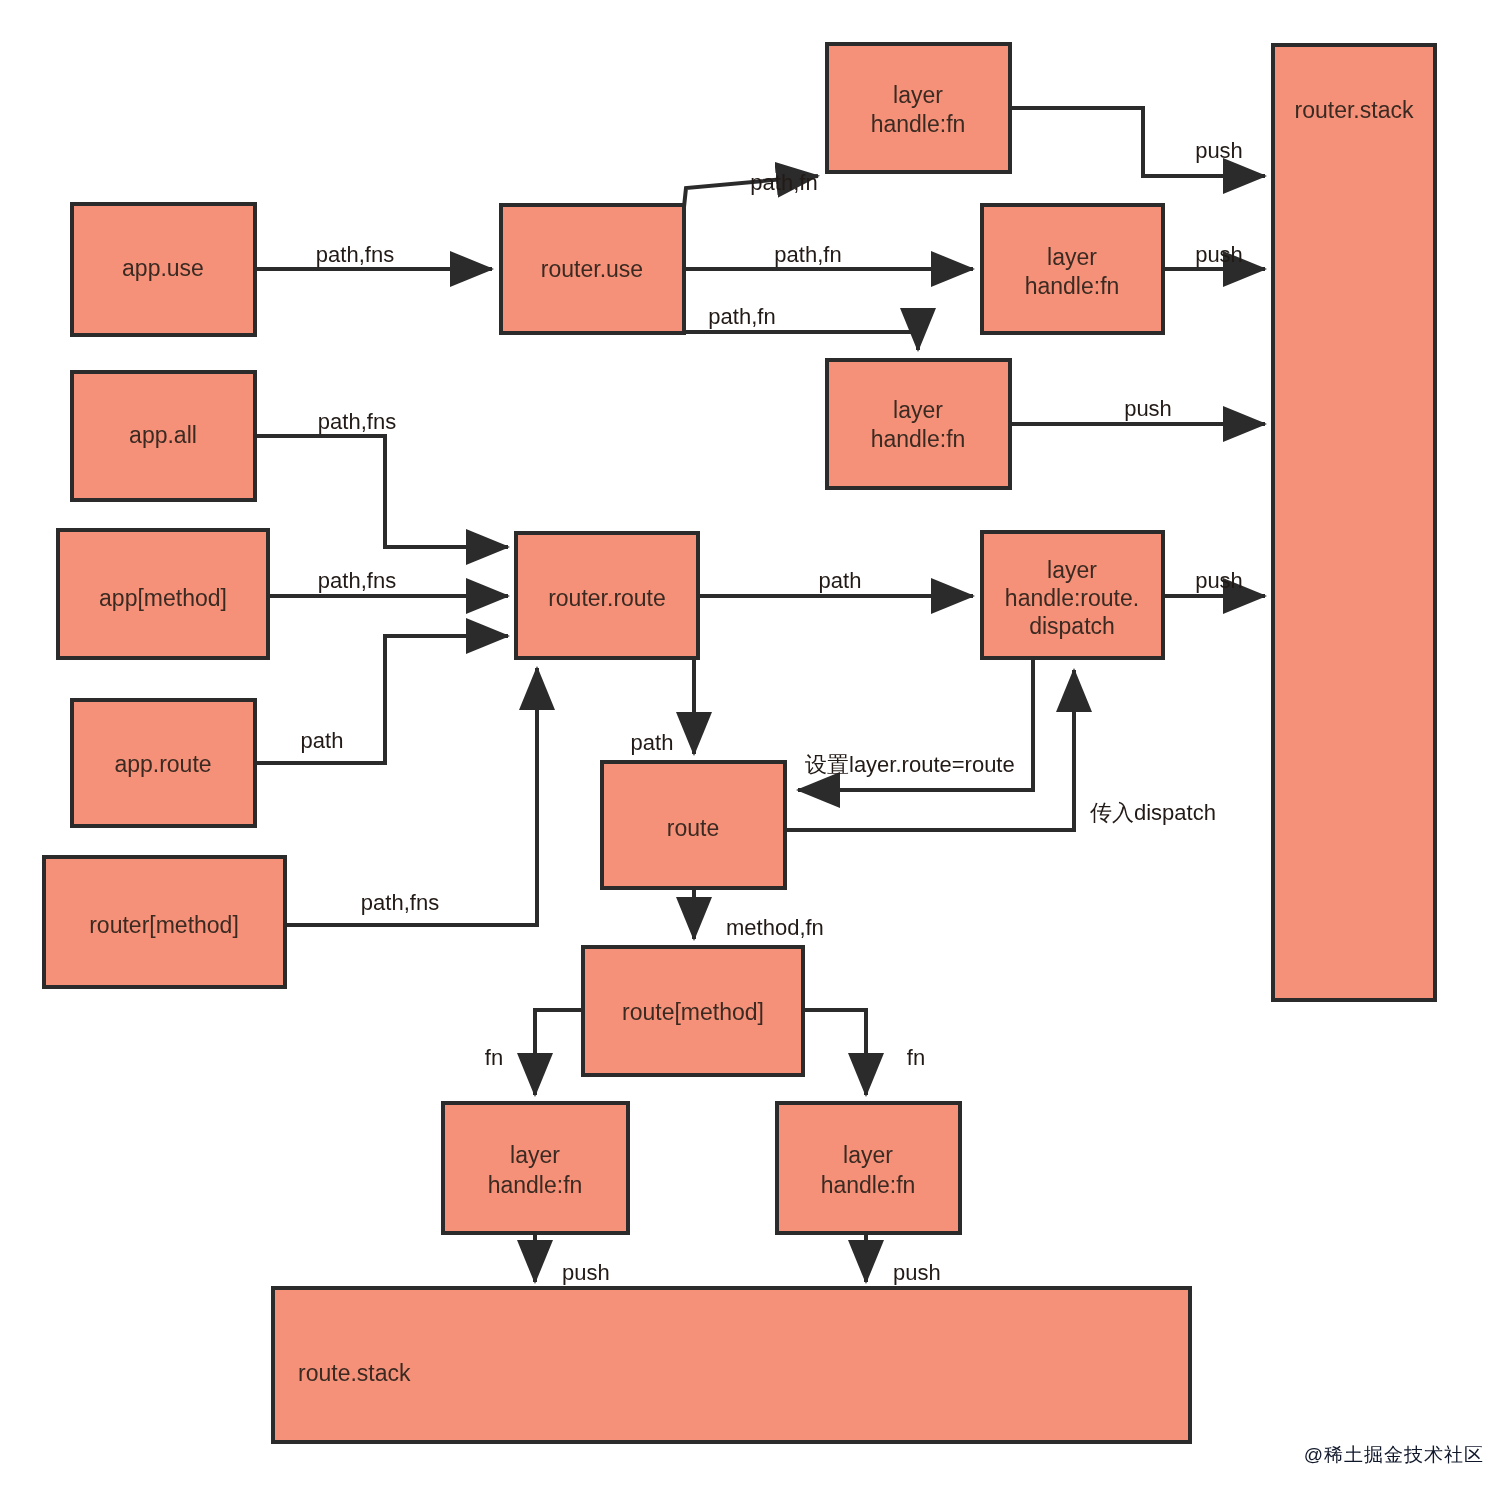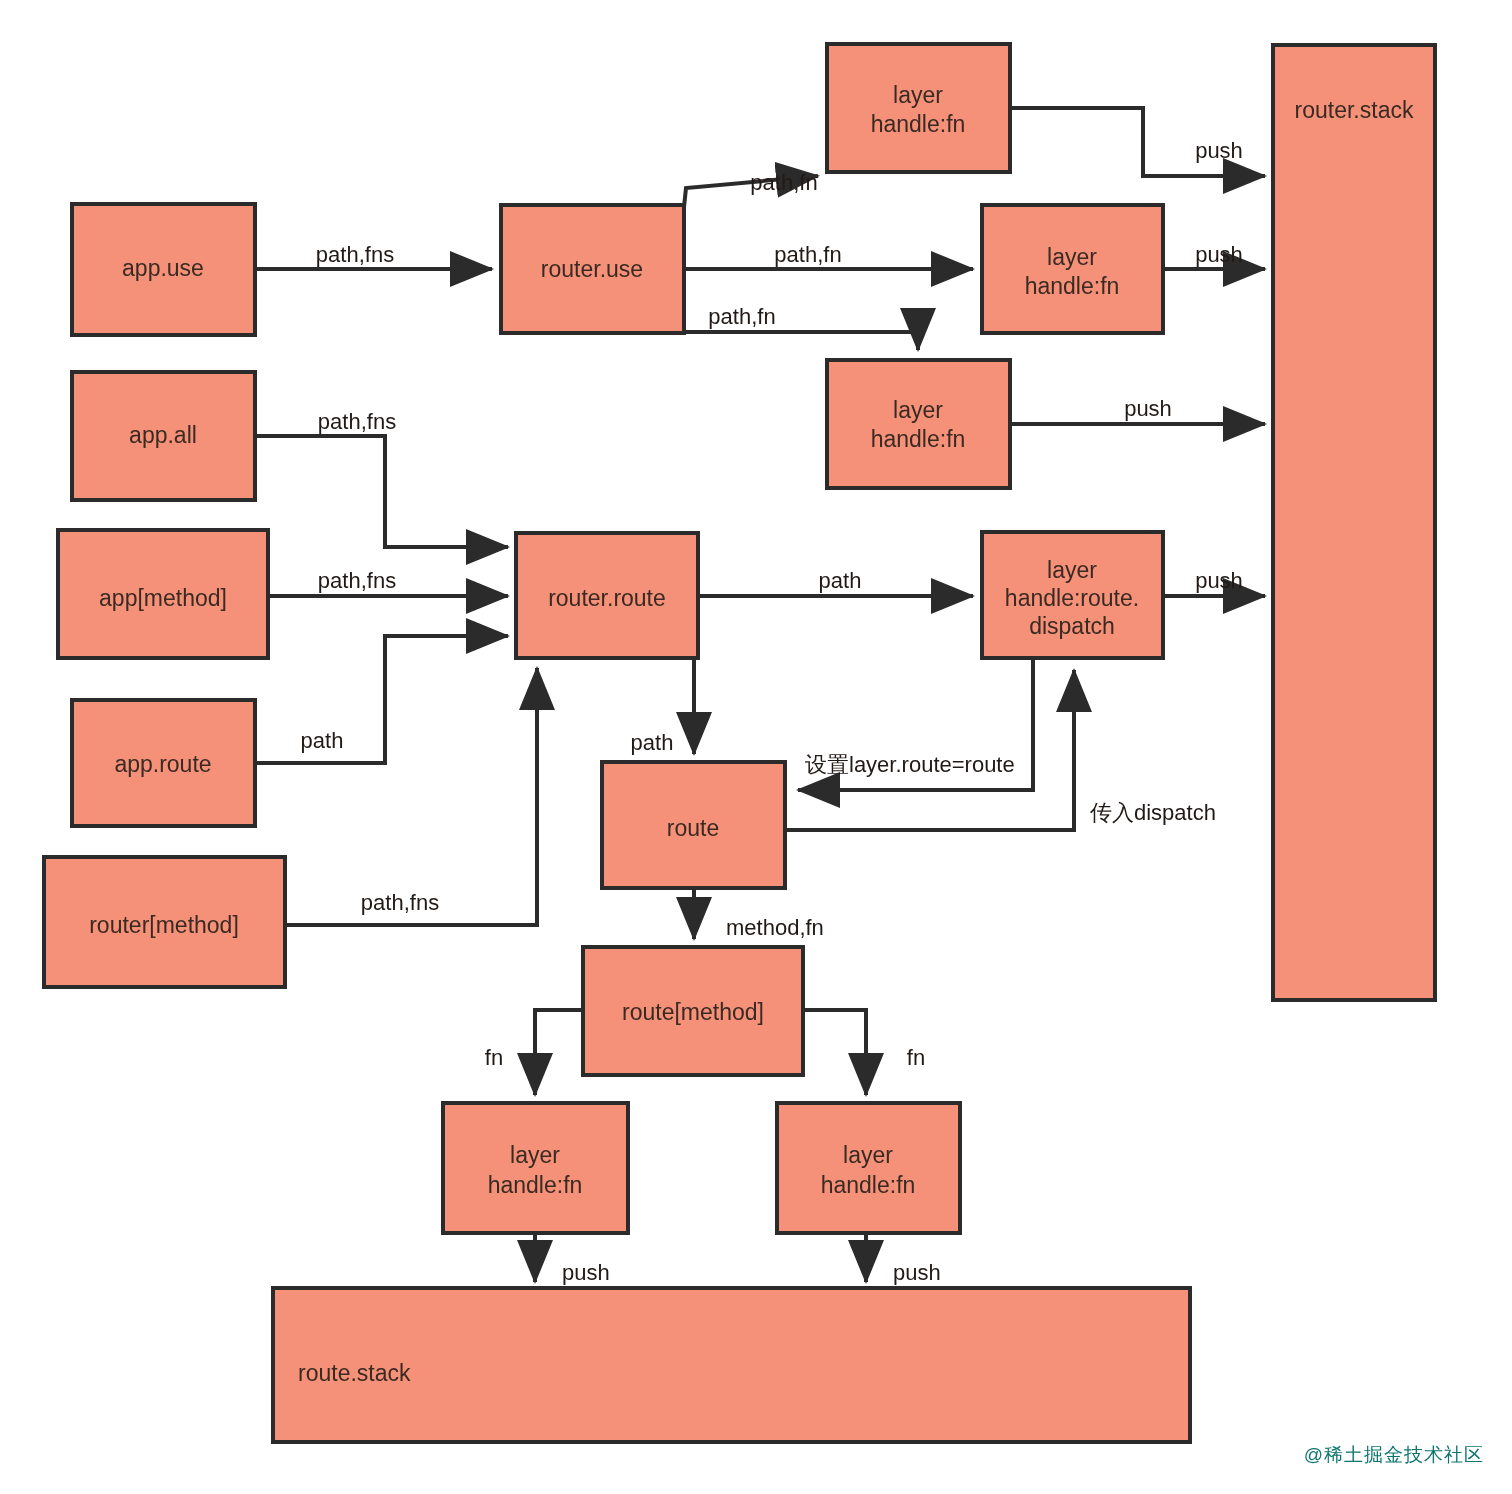--- a/index.html
+++ b/index.html
@@ -65,21 +65,21 @@
     fill: #221a16;
     text-anchor: start;
     dominant-baseline: alphabetic;
   }
   .watermark {
     position: absolute;
     right: 28px;
     bottom: 26px;
     font-family: "Liberation Sans", sans-serif;
     font-size: 19px;
-    color: #0f766e;
+    color: #0f172a;
     letter-spacing: 1px;
     white-space: nowrap;
   }
 </style>
 </head>
 <body>
 
 <div id="diagram-root">
 
   <svg id="flow" viewBox="0 0 1512 1494">

